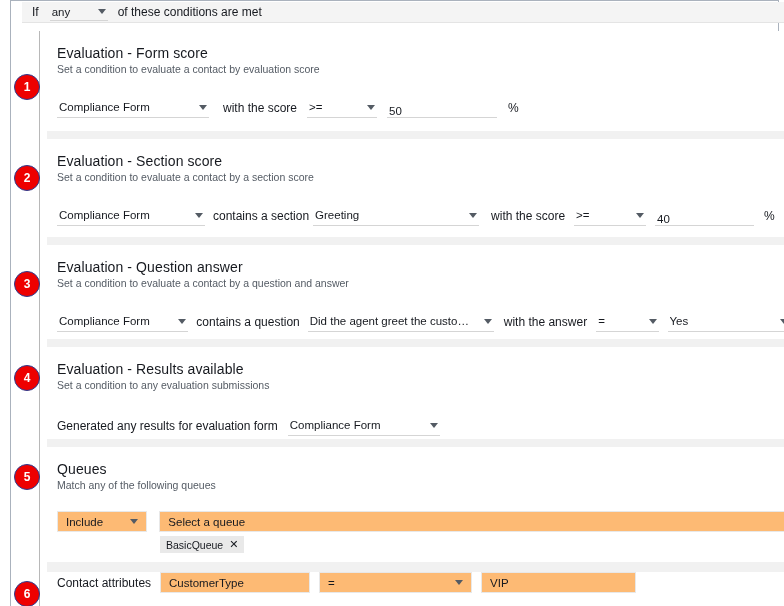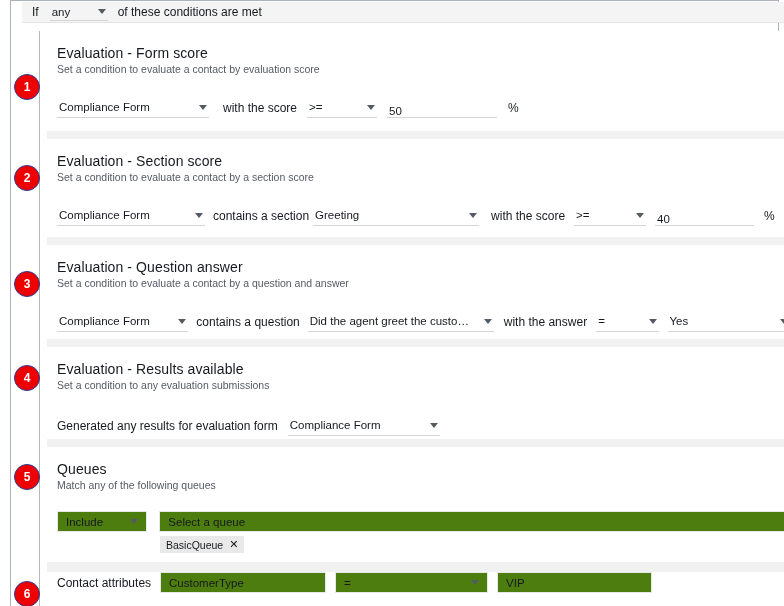--- a/index.html
+++ b/index.html
@@ -74,21 +74,21 @@
     padding:0 2px;font-size:11.5px;color:#16191f;cursor:pointer;
   }
   .fld-underline .val{white-space:nowrap;overflow:hidden;text-overflow:ellipsis;}
   .fld-input{
     border:none;border-bottom:1px solid #d5d5d5;background:transparent;
     height:21px;display:flex;align-items:flex-end;box-sizing:border-box;
     padding:0 2px;font-size:11.5px;color:#16191f;
   }
   
   .fld-box{
-    background:#4d7c0f;border:1px solid #e8e8e8;height:21px;
+    background:#fdba74;border:1px solid #e8e8e8;height:21px;
     display:flex;align-items:center;box-sizing:border-box;
     padding:0 8px;font-size:11.5px;color:#16191f;cursor:pointer;
   }
   .fld-box .val{white-space:nowrap;overflow:hidden;text-overflow:ellipsis;flex:1;}
   .token{
     display:inline-flex;align-items:center;background:#e9e9e9;
     height:17px;padding:0 6px;font-size:10.5px;color:#16191f;
     box-sizing:border-box;
   }
   .token .x{
@@ -218,21 +218,21 @@
         <span class="token">
           <span>BasicQueue</span>
           <span class="x">✕</span>
         </span>
       </div>
     </div>
 
     <div class="card" style="height:40px;padding-top:0;">
       <div class="row" style="margin-top:10px;padding-bottom:0;">
         <span class="txt">Contact attributes</span>
-        <div class="fld-box" style="width:166px;margin-left:9px;">
+        <div class="fld-box" style="width:150px;margin-left:9px;">
           <span class="val">CustomerType</span>
         </div>
         <div class="fld-box" style="width:153px;margin-left:9px;">
           <span class="val">=</span>
           <span class="caret"></span>
         </div>
         <div class="fld-box" style="width:155px;margin-left:9px;">
           <span class="val">VIP</span>
         </div>
       </div>

